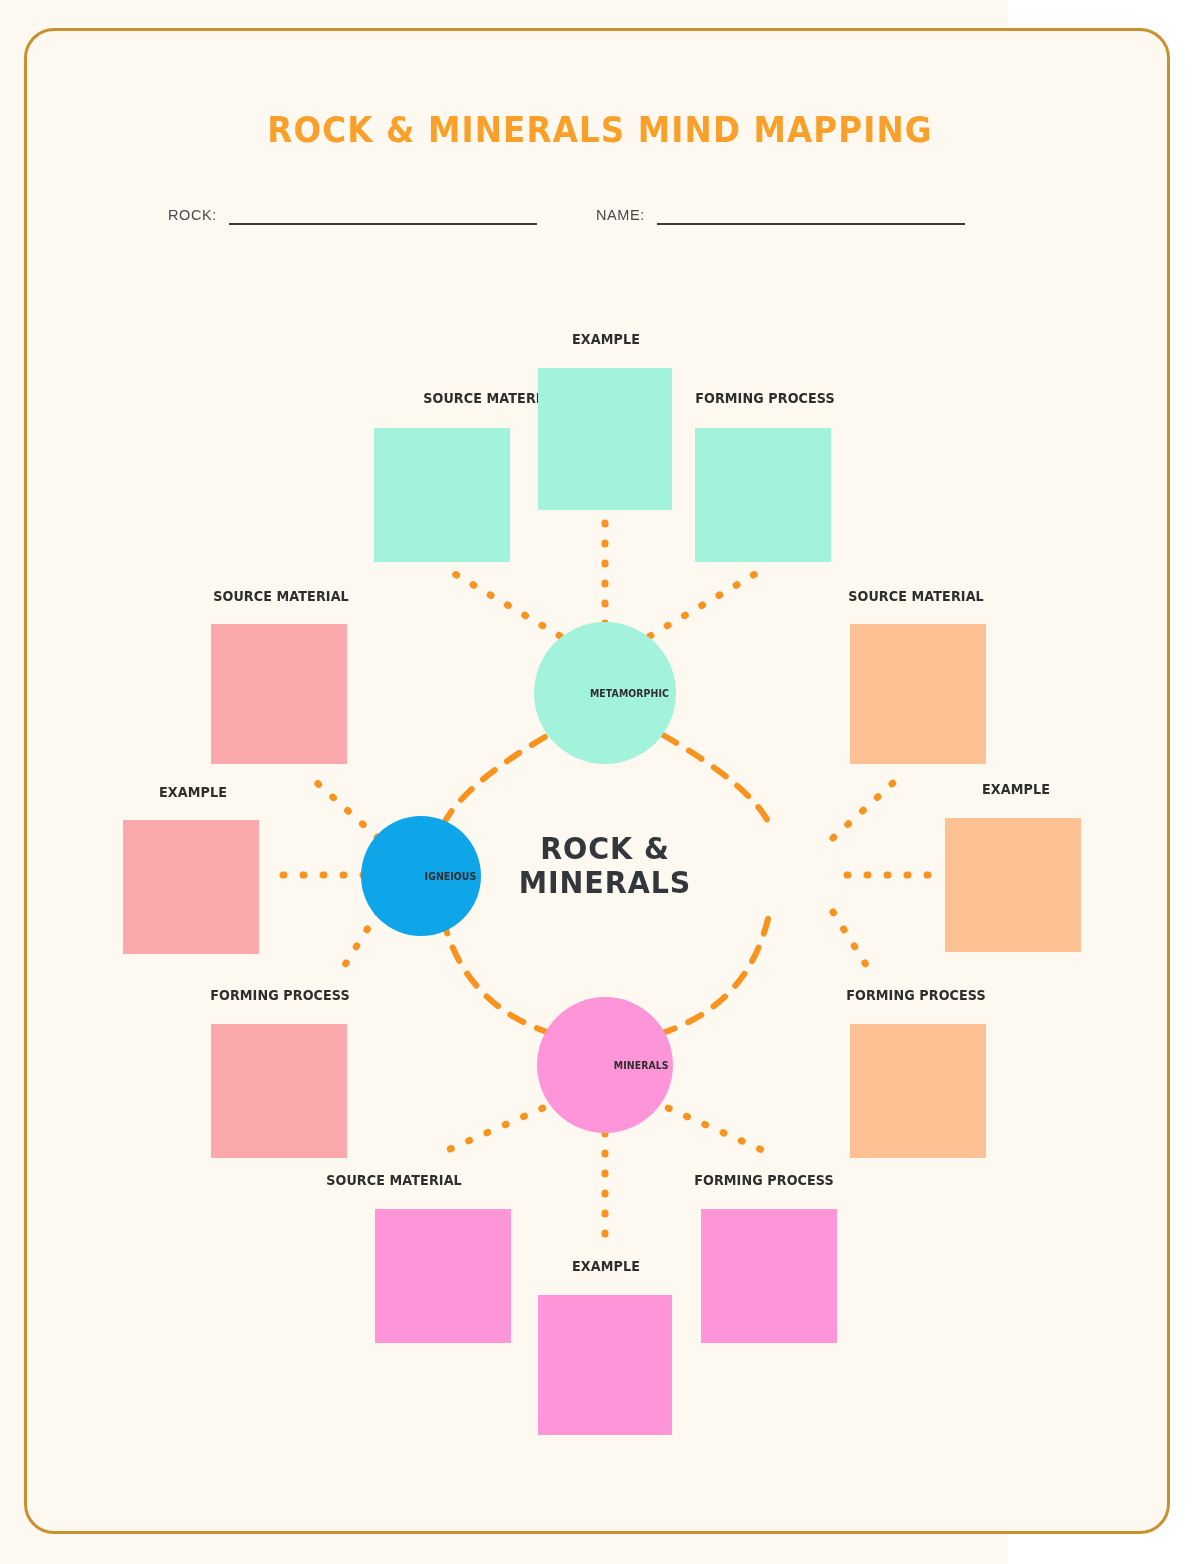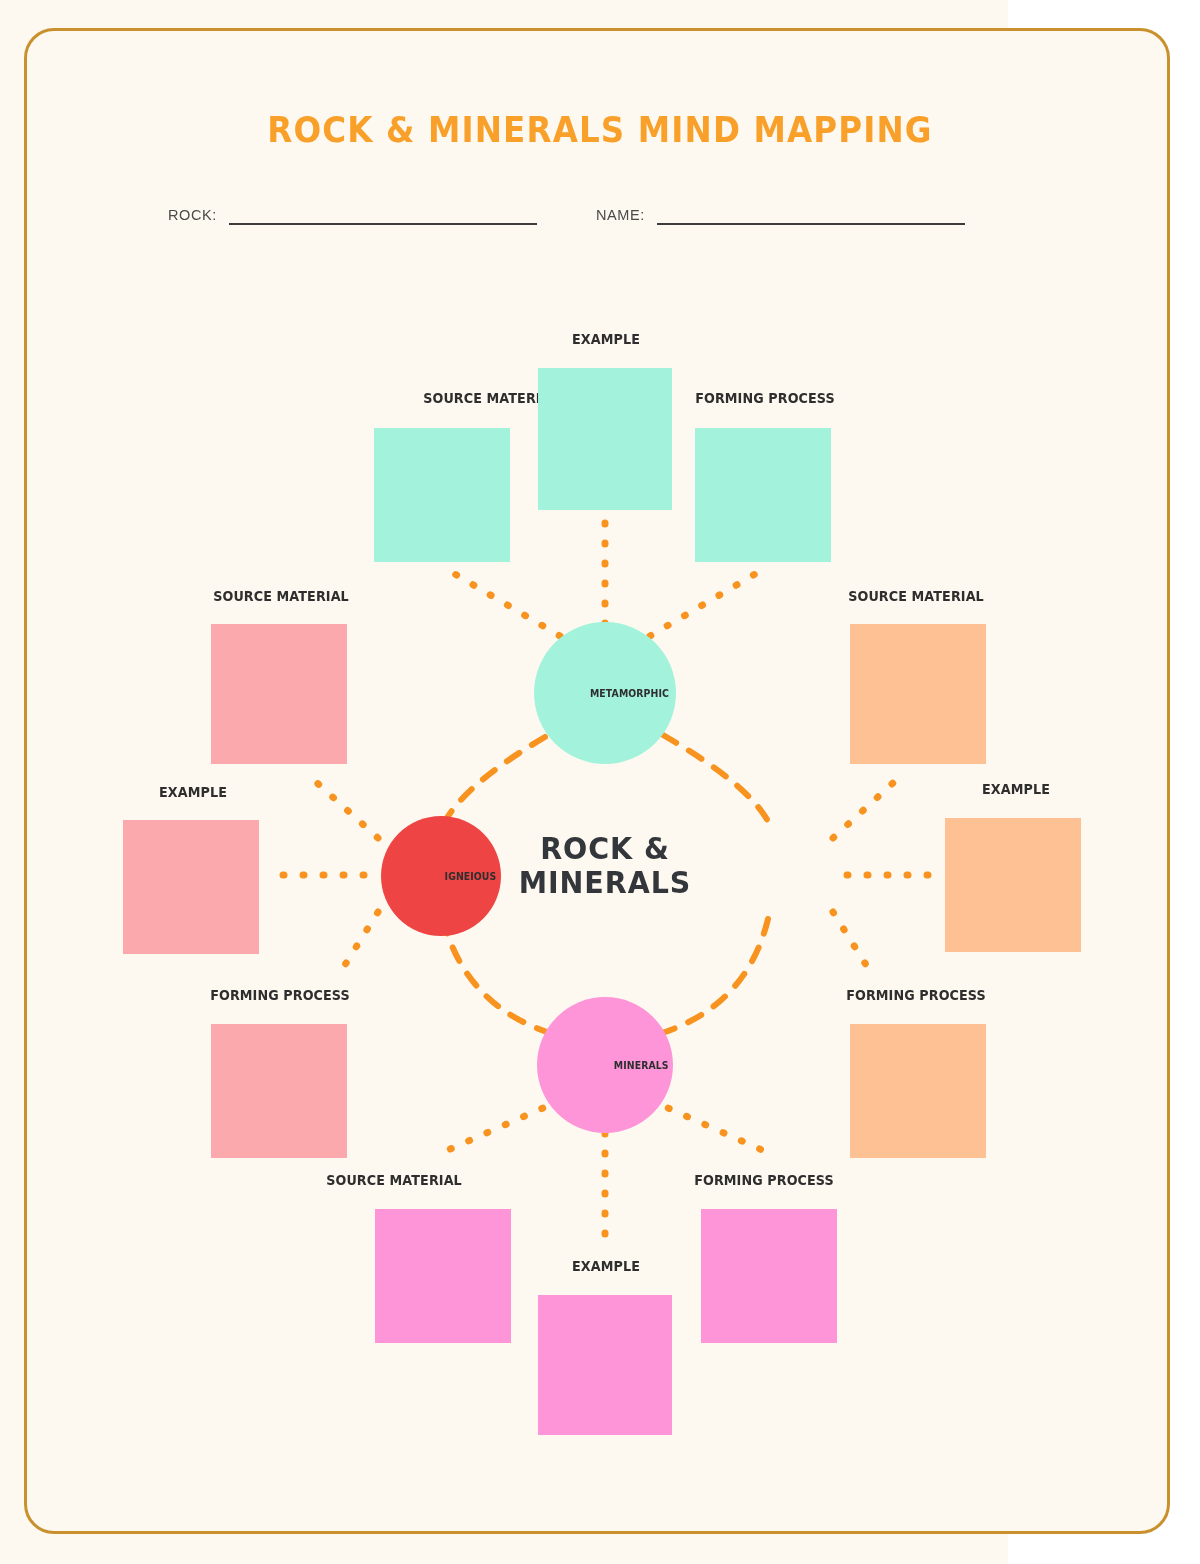--- a/index.html
+++ b/index.html
@@ -203,21 +203,21 @@
 
     <div class="box-label" style="left:168px; top:588px; width:226px;">SOURCE MATERIAL</div>
     <div class="answer-box" style="left:211px; top:624px; width:136px; height:140px; background:#FCA9AD;"></div>
 
     <div class="box-label" style="left:80px; top:784px; width:226px;">EXAMPLE</div>
     <div class="answer-box" style="left:123px; top:820px; width:136px; height:134px; background:#FCA9AD;"></div>
 
     <div class="box-label" style="left:167px; top:987px; width:226px;">FORMING PROCESS</div>
     <div class="answer-box" style="left:211px; top:1024px; width:136px; height:134px; background:#FCA9AD;"></div>
 
-    <div class="node-circle" style="left:381px; top:816px; width:120px; height:120px; background:#ef4444;">
+    <div class="node-circle" style="left:361px; top:816px; width:120px; height:120px; background:#0ea5e9;">
       <span class="node-label">IGNEIOUS</span>
     </div>
 
     <div class="box-label" style="left:803px; top:588px; width:226px;">SOURCE MATERIAL</div>
     <div class="answer-box" style="left:850px; top:624px; width:136px; height:140px; background:#FEC194;"></div>
 
     <div class="box-label" style="left:903px; top:781px; width:226px;">EXAMPLE</div>
     <div class="answer-box" style="left:945px; top:818px; width:136px; height:134px; background:#FEC194;"></div>
 
     <div class="box-label" style="left:803px; top:987px; width:226px;">FORMING PROCESS</div>

